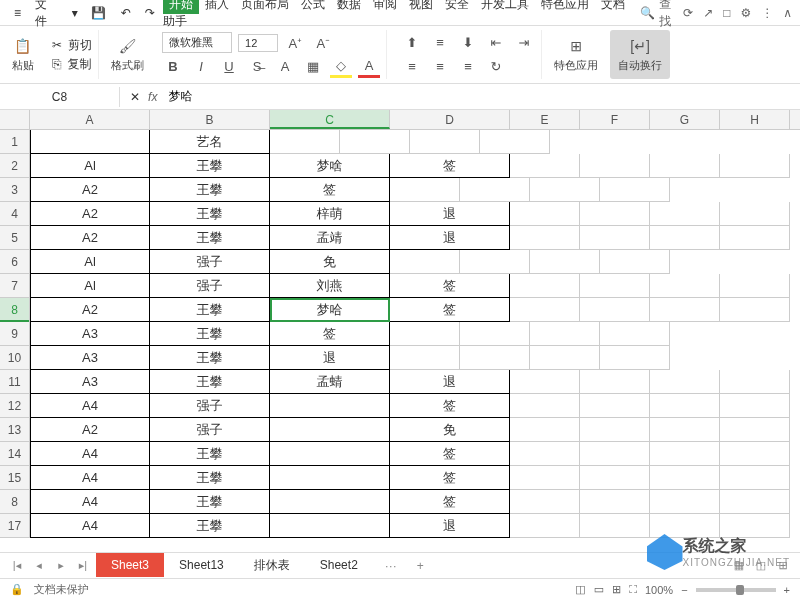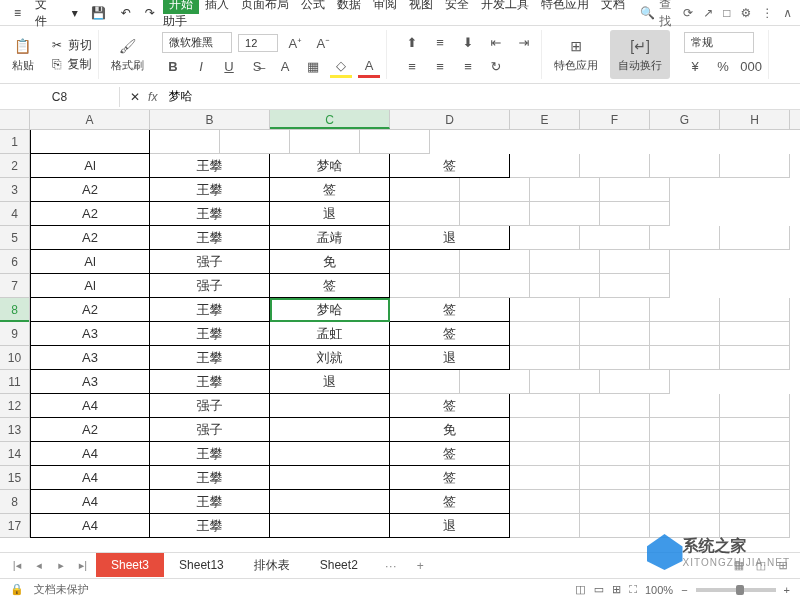--- a/index.html
+++ b/index.html
@@ -142,30 +142,20 @@
     </div>
   </div>
   <div class="tb-big">
     <span class="tb-icon">⊞</span>
     <span class="tb-label">特色应用</span>
   </div>
   <div class="wrap-btn">
     <span class="tb-icon">[↵]</span>
     <span class="tb-label">自动换行</span>
   </div>
-  <div class="tb-group">
-    <div class="tb-row">
-        <span class="font-select">常规</span>
-      </div>
-    <div class="tb-row">
-      <button class="btn-sq">¥</button>
-      <button class="btn-sq">%</button>
-      <button class="btn-sq">000</button>
-    </div>
-  </div>
 </div>
 
 <div class="formula-bar">
   <div class="name-box">C8</div>
   <div class="fx-area">
     <span>✕</span>
     <span class="fx-label">fx</span>
     <input class="fx-input" value="梦哈" style="">
   </div>
 </div>
@@ -197,20 +187,21 @@
       <div class="row-h">12</div>
       <div class="row-h">13</div>
       <div class="row-h">14</div>
       <div class="row-h">15</div>
       <div class="row-h">8</div>
       <div class="row-h">17</div>
     </div>
   <div class="cells" id="cells">
       <div class="cell-row">
         <div class="cell data data-l" style="width: 120px;"></div>
+        <div class="cell data" style="width: 120px;">艺名</div>
         <div class="cell" style="width: 70px;"></div>
         <div class="cell" style="width: 70px;"></div>
         <div class="cell" style="width: 70px;"></div>
         <div class="cell" style="width: 70px;"></div>
       </div>
       <div class="cell-row">
         <div class="cell data data-l" style="width: 120px;">Al</div>
         <div class="cell data" style="width: 120px;">王攀</div>
         <div class="cell data" style="width: 120px;">梦啥</div>
         <div class="cell data" style="width: 120px;">签</div>
@@ -224,20 +215,21 @@
         <div class="cell data" style="width: 120px;">王攀</div>
         <div class="cell data" style="width: 120px;">签</div>
         <div class="cell" style="width: 70px;"></div>
         <div class="cell" style="width: 70px;"></div>
         <div class="cell" style="width: 70px;"></div>
         <div class="cell" style="width: 70px;"></div>
       </div>
       <div class="cell-row">
         <div class="cell data data-l" style="width: 120px;">A2</div>
         <div class="cell data" style="width: 120px;">王攀</div>
+        <div class="cell data" style="width: 120px;">梓萌</div>
         <div class="cell data" style="width: 120px;">退</div>
         <div class="cell" style="width: 70px;"></div>
         <div class="cell" style="width: 70px;"></div>
         <div class="cell" style="width: 70px;"></div>
         <div class="cell" style="width: 70px;"></div>
       </div>
       <div class="cell-row">
         <div class="cell data data-l" style="width: 120px;">A2</div>
         <div class="cell data" style="width: 120px;">王攀</div>
         <div class="cell data" style="width: 120px;">孟靖</div>
@@ -252,59 +244,59 @@
         <div class="cell data" style="width: 120px;">强子</div>
         <div class="cell data" style="width: 120px;">免</div>
         <div class="cell" style="width: 70px;"></div>
         <div class="cell" style="width: 70px;"></div>
         <div class="cell" style="width: 70px;"></div>
         <div class="cell" style="width: 70px;"></div>
       </div>
       <div class="cell-row">
         <div class="cell data data-l" style="width: 120px;">Al</div>
         <div class="cell data" style="width: 120px;">强子</div>
+        <div class="cell data" style="width: 120px;">刘燕</div>
         <div class="cell data" style="width: 120px;">签</div>
         <div class="cell" style="width: 70px;"></div>
         <div class="cell" style="width: 70px;"></div>
         <div class="cell" style="width: 70px;"></div>
         <div class="cell" style="width: 70px;"></div>
       </div>
       <div class="cell-row">
         <div class="cell data data-l" style="width: 120px;">A2</div>
         <div class="cell data" style="width: 120px;">王攀</div>
         <div class="cell data selected" style="width: 120px;">梦哈</div>
         <div class="cell data" style="width: 120px;">签</div>
         <div class="cell" style="width: 70px;"></div>
         <div class="cell" style="width: 70px;"></div>
         <div class="cell" style="width: 70px;"></div>
         <div class="cell" style="width: 70px;"></div>
       </div>
       <div class="cell-row">
         <div class="cell data data-l" style="width: 120px;">A3</div>
         <div class="cell data" style="width: 120px;">王攀</div>
-        <div class="cell data" style="width: 120px;">孟虹</div>
         <div class="cell data" style="width: 120px;">签</div>
         <div class="cell" style="width: 70px;"></div>
         <div class="cell" style="width: 70px;"></div>
         <div class="cell" style="width: 70px;"></div>
         <div class="cell" style="width: 70px;"></div>
       </div>
       <div class="cell-row">
         <div class="cell data data-l" style="width: 120px;">A3</div>
         <div class="cell data" style="width: 120px;">王攀</div>
-        <div class="cell data" style="width: 120px;">刘就</div>
         <div class="cell data" style="width: 120px;">退</div>
         <div class="cell" style="width: 70px;"></div>
         <div class="cell" style="width: 70px;"></div>
         <div class="cell" style="width: 70px;"></div>
         <div class="cell" style="width: 70px;"></div>
       </div>
       <div class="cell-row">
         <div class="cell data data-l" style="width: 120px;">A3</div>
         <div class="cell data" style="width: 120px;">王攀</div>
+        <div class="cell data" style="width: 120px;">孟蜻</div>
         <div class="cell data" style="width: 120px;">退</div>
         <div class="cell" style="width: 70px;"></div>
         <div class="cell" style="width: 70px;"></div>
         <div class="cell" style="width: 70px;"></div>
         <div class="cell" style="width: 70px;"></div>
       </div>
       <div class="cell-row">
         <div class="cell data data-l" style="width: 120px;">A4</div>
         <div class="cell data" style="width: 120px;">强子</div>
         <div class="cell data" style="width: 120px;"></div>

